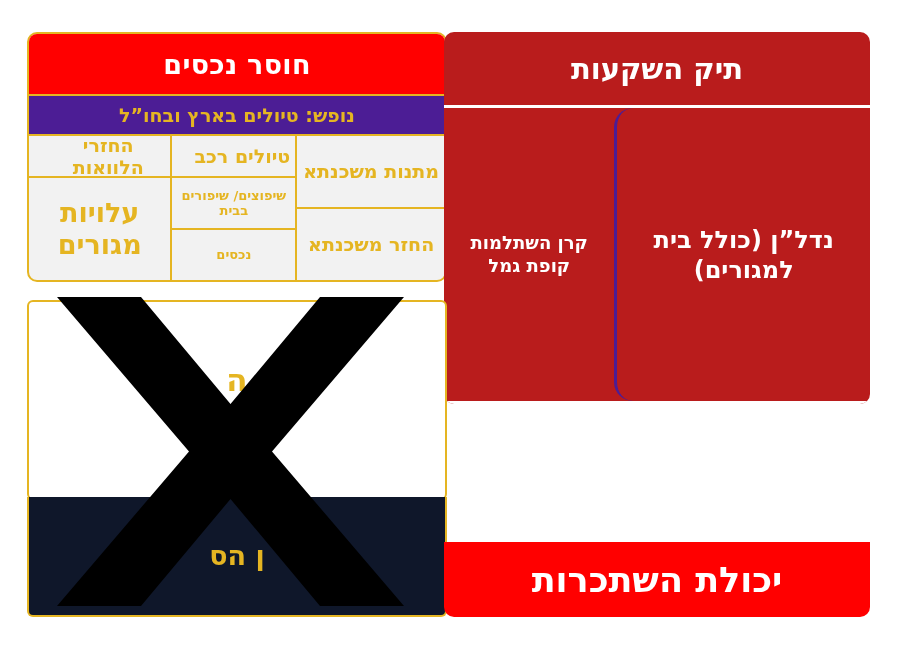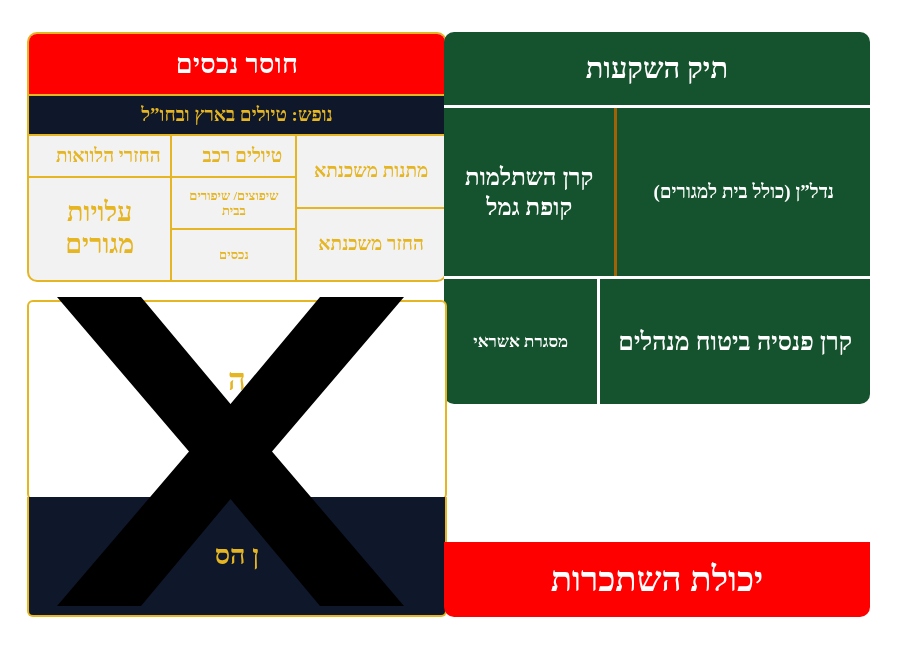--- a/index.html
+++ b/index.html
@@ -1,39 +1,39 @@
 <!DOCTYPE html>
 <html lang="he" dir="rtl"><head>
 <meta charset="utf-8">
 <title>Assets Diagram</title>
 <style>
   html,body{margin:0;padding:0;background:#ffffff;}
   body{
     font-family:"DejaVu Sans","Liberation Sans",sans-serif;
     width:900px;height:650px;position:relative;overflow:hidden;
   }
-  #stage{position:absolute;left:0;top:0;width:900px;height:650px;font-family:Liberation Serif, serif;}
+  #stage{position:absolute;left:0;top:0;width:900px;height:650px;}
 
   .panel{position:absolute;box-sizing:border-box;}
 
   
   #left-top{
     left:27px;top:32px;width:420px;height:250px;
     border:2px solid #E5B522;border-radius:10px;
     background:#F2F2F2;overflow:hidden;
     display:flex;flex-direction:column;
   }
   #lt-header{
     background:#FF0000;color:#ffffff;
     font-size:27px;font-weight:bold;
     display:flex;align-items:center;justify-content:center;
     height:60px;flex:0 0 60px;letter-spacing:.3px;
   }
   #lt-sub{
-    background:#0f172a;color:#E5B522;
+    background:#4c1d95;color:#E5B522;
     font-size:19px;font-weight:bold;
     display:flex;align-items:center;justify-content:center;
     height:38px;flex:0 0 38px;
     border-top:2px solid #E5B522;border-bottom:2px solid #E5B522;text-align:right;
   }
   #lt-grid{flex:1 1 auto;display:flex;flex-direction:row;}
   .lt-col{box-sizing:border-box;display:flex;flex-direction:column;}
   #lt-col-1{width:36%;border-left:2px solid #E5B522;}
   #lt-col-2{width:30%;border-left:2px solid #E5B522;}
   #lt-col-3{width:34%;}
@@ -46,39 +46,39 @@
            border-bottom:2px solid #E5B522;padding-left:21px;}
   .lt-body{font-size:13px;flex:1 1 0;}
   .lt-body-sep{border-bottom:2px solid #E5B522;}
   .lt-big{font-size:27px;flex:1 1 0;}
   .lt-two{font-size:19px;flex:1 1 0;}
   .lt-two-sep{border-bottom:2px solid #E5B522;}
 
   
   #right-top{
     left:444px;top:32px;width:426px;height:372px;
-    background:#14532d;border-radius:10px;overflow:hidden;
+    background:#b91c1c;border-radius:10px;overflow:hidden;
     display:flex;flex-direction:column;
   }
   #rt-header{
     height:73px;flex:0 0 73px;
     display:flex;align-items:center;justify-content:center;
     color:#ffffff;font-size:29px;font-weight:bold;
     border-bottom:3px solid #FFFFFF;
   }
   #rt-row-1{flex:1 1 0;display:flex;flex-direction:row;
             border-bottom:3px solid #FFFFFF;}
   #rt-row-2{flex:0 0 125px;display:flex;flex-direction:row;}
   .rt-cell{
     box-sizing:border-box;color:#ffffff;font-weight:bold;
     display:flex;align-items:center;justify-content:center;
     text-align:center;line-height:1.25;padding:4px 8px;
   }
-  #rt-nadlan{width:60%;font-size:19px;border-left:3px solid #a16207;}
-  #rt-keren{width:40%;font-size:24px;}
+  #rt-nadlan{width:60%;font-size:24px;border-left:3px solid #4c1d95;border-radius:19px;}
+  #rt-keren{width:40%;font-size:18px;}
   #rt-pensia{width:64%;font-size:25px;border-left:3px solid #FFFFFF;}
   #rt-misgeret{width:36%;font-size:17px;}
 
   
   #left-bottom{
     left:27px;top:300px;width:420px;height:200px;
     border:2px solid #E5B522;border-radius:6px;
     background:#ffffff;box-sizing:border-box;
     display:flex;flex-direction:column;align-items:center;
     justify-content:center;
@@ -144,24 +144,20 @@
   </div>
 
   <div class="panel" id="right-top">
     <div id="rt-header">תיק השקעות</div>
 
     <div id="rt-row-1">
       <div class="rt-cell" id="rt-nadlan">נדל”ן (כולל בית למגורים)</div>
       <div class="rt-cell" id="rt-keren">קרן השתלמות קופת גמל</div>
     </div>
 
-    <div id="rt-row-2">
-      <div class="rt-cell" id="rt-pensia">קרן פנסיה ביטוח מנהלים</div>
-      <div class="rt-cell" id="rt-misgeret">מסגרת אשראי</div>
-    </div>
   </div>
 
   <div class="panel" id="left-bottom">
     <div id="lb-line1">ה</div>
     <div id="lb-line2">ב</div>
   </div>
 
   <div class="panel" id="left-bottom2">
     <div id="lb2-text">ן הס</div>
   </div>

